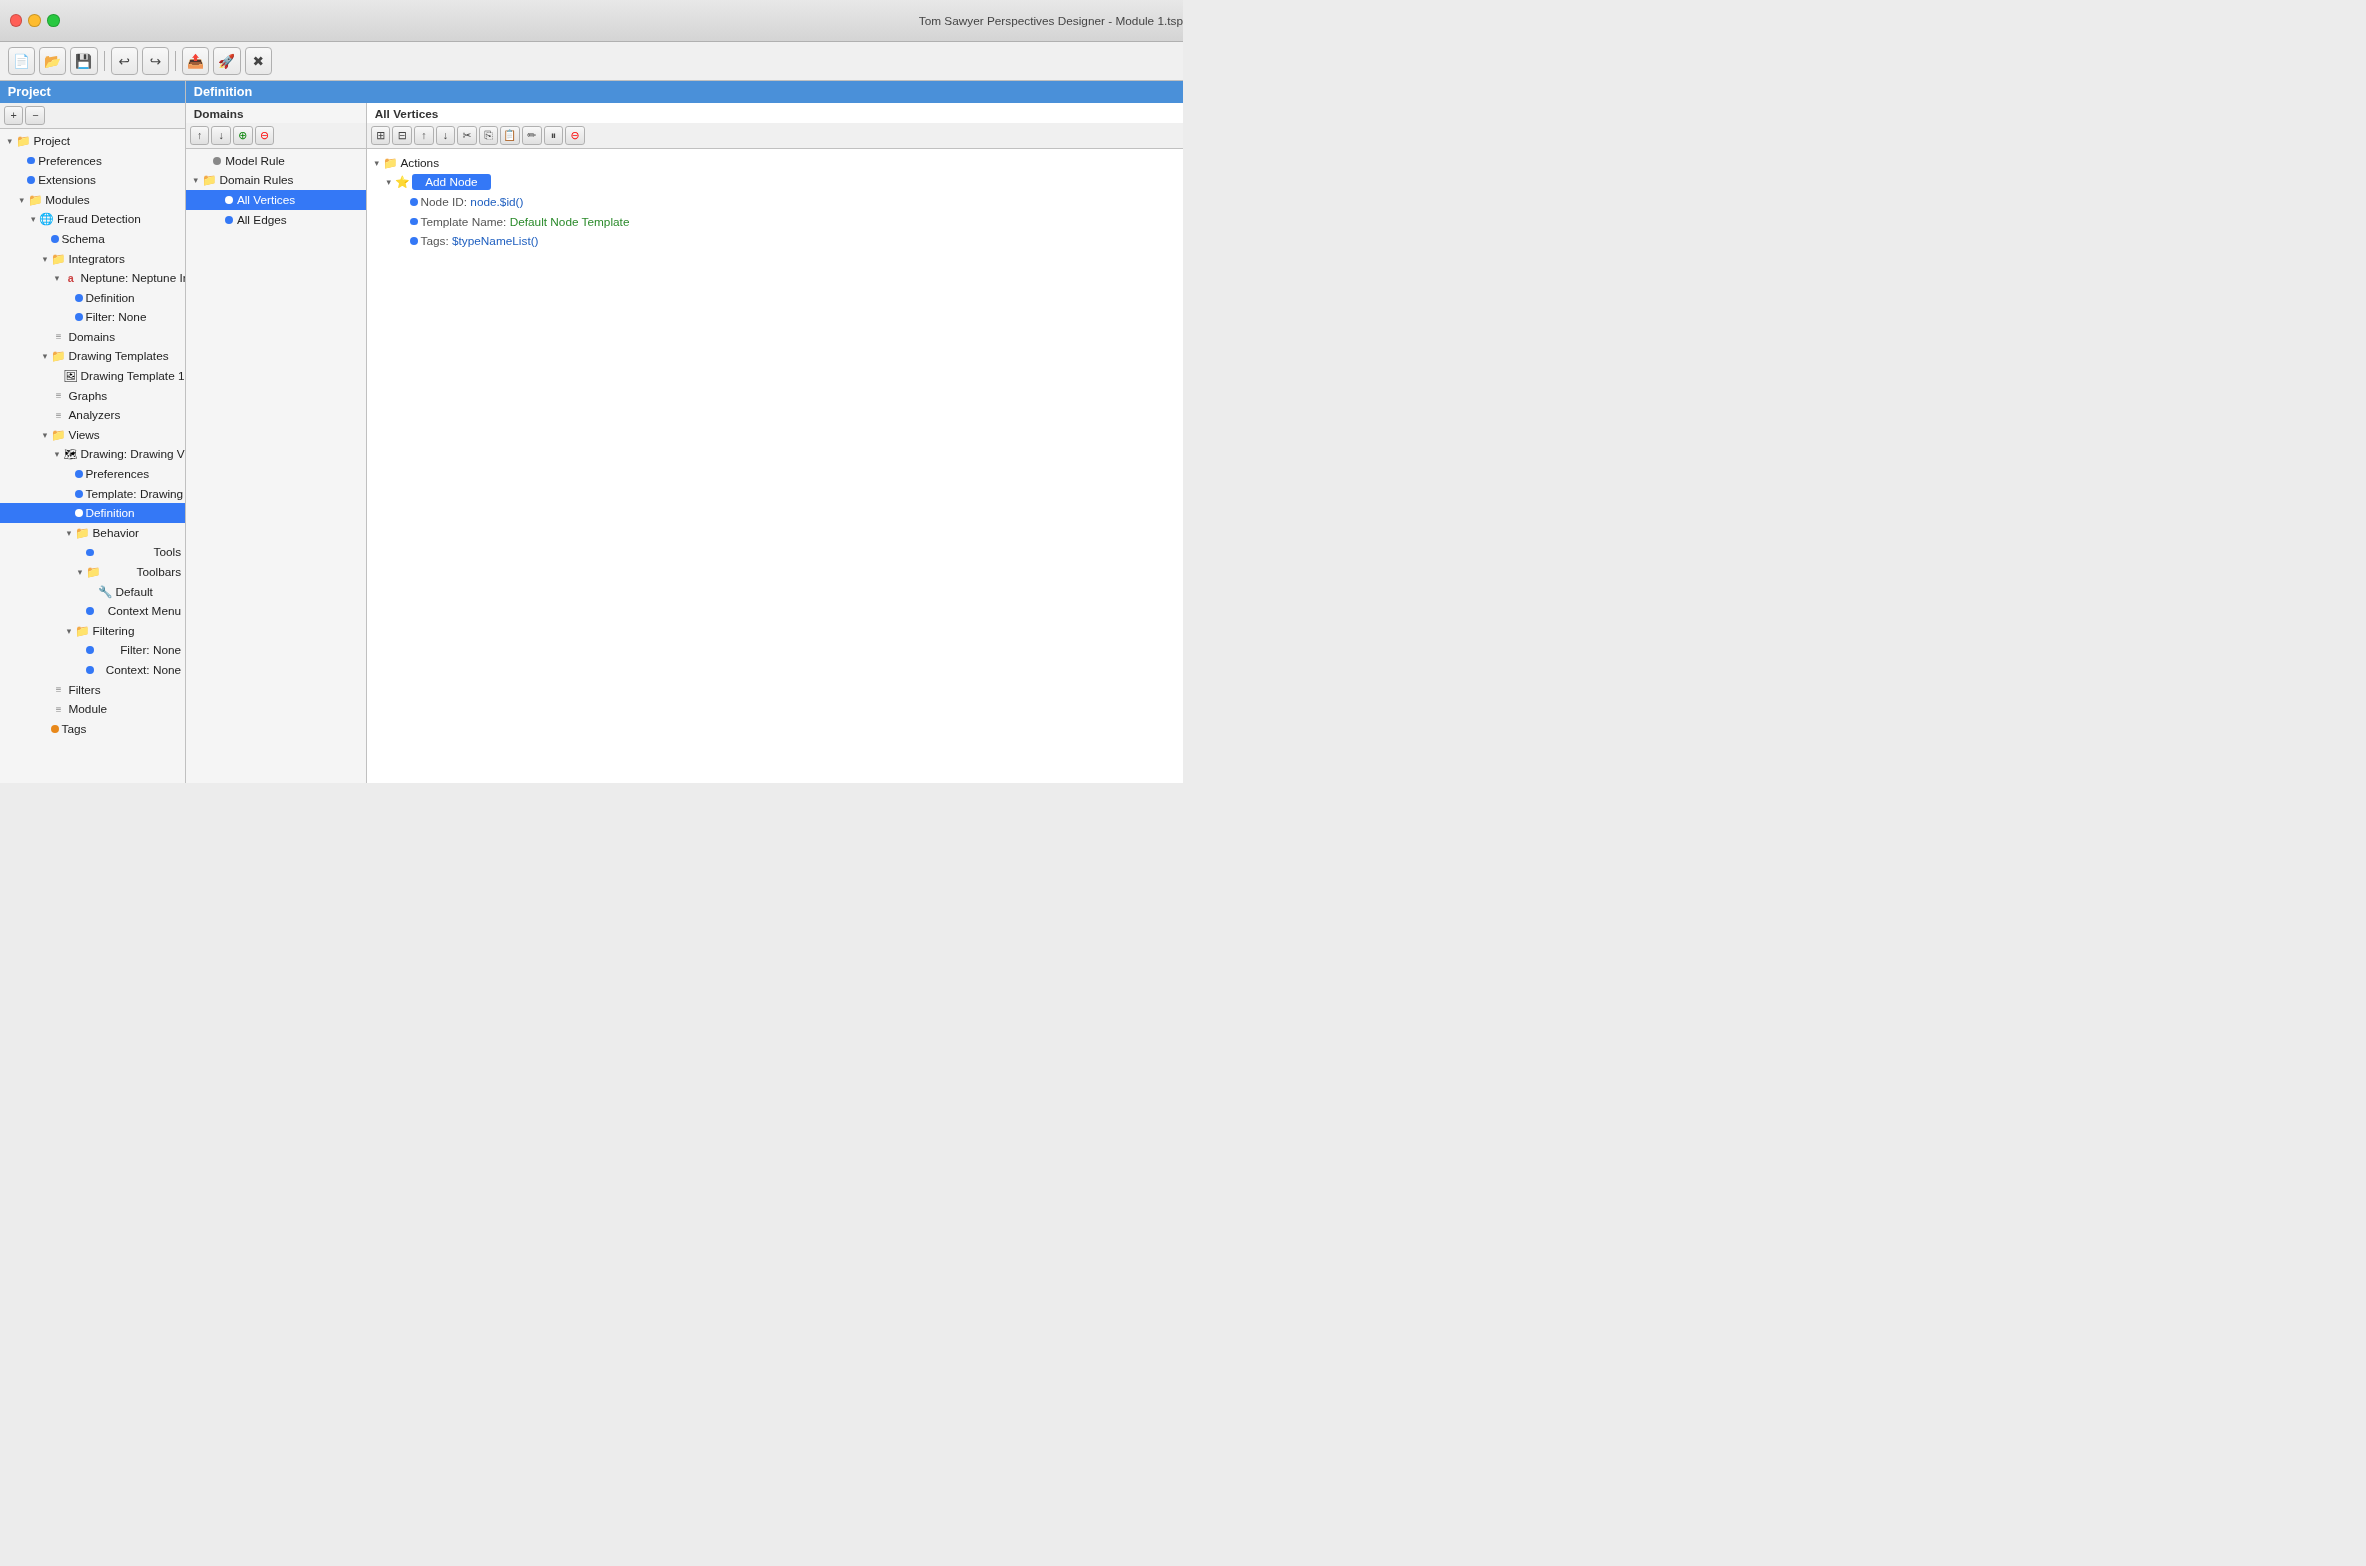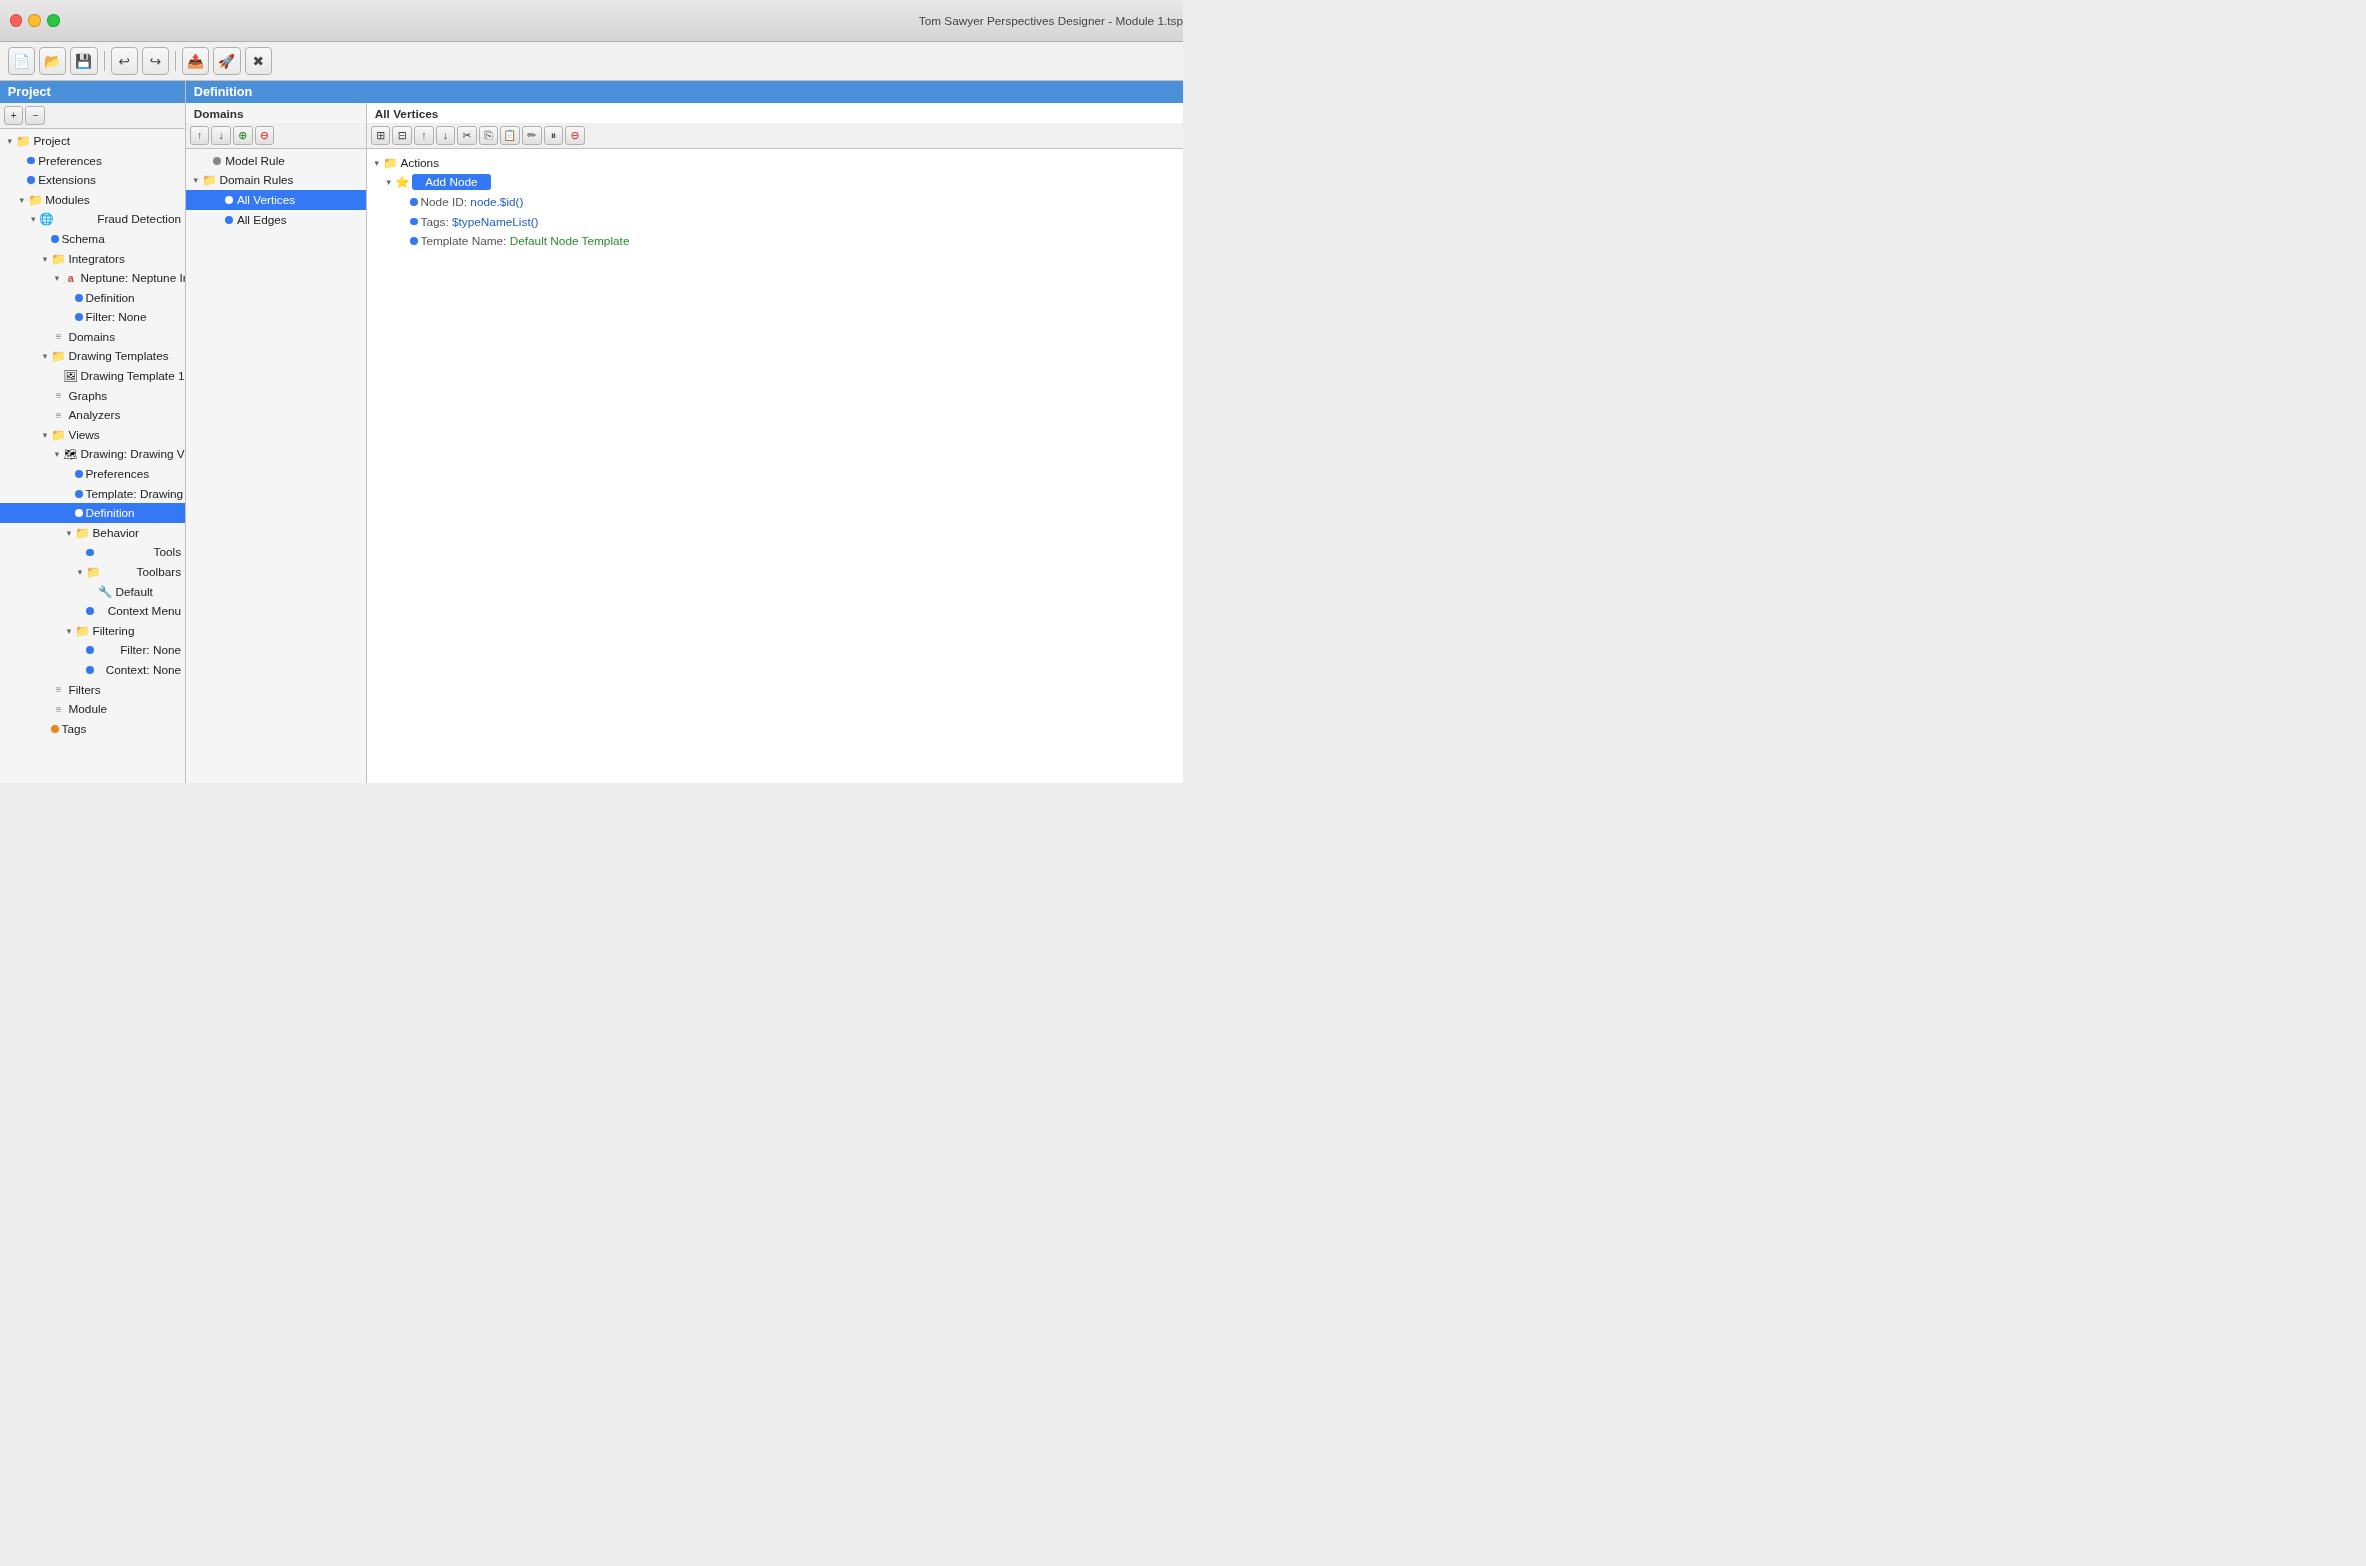--- a/index.html
+++ b/index.html
@@ -173,21 +173,21 @@
 
     .item-label {
       font-size: 11.8px;
       color: #222;
       flex: 1;
     }
 
     
     .indent-0 { padding-left: 3.9px; }
     .indent-1 { padding-left: 15.7px; }
-    .indent-2 { padding-left: 27.4px; text-align: right; }
+    .indent-2 { padding-left: 27.4px; }
     .indent-3 { padding-left: 39px; }
     .indent-4 { padding-left: 51px; }
     .indent-5 { padding-left: 63px; }
     .indent-6 { padding-left: 74px; text-align: right; }
     .indent-7 { padding-left: 86px; }
 
     
     .middle-panel {
       width: 181px;
       min-width: 181px;
@@ -638,29 +638,29 @@
           <div class="v-item indent-2" style="padding-left:31px;">
             <span class="tree-arrow leaf"></span>
             <span class="item-dot"></span>
             <span class="property-label">Node ID:&nbsp;</span>
             <span class="property-value">node.$id()</span>
           </div>
 
           <div class="v-item indent-2" style="padding-left:31px;">
             <span class="tree-arrow leaf"></span>
             <span class="item-dot"></span>
-            <span class="property-label">Tags:&nbsp;</span>
-            <span class="property-value">$typeNameList()</span>
+            <span class="property-label">Template Name:&nbsp;</span>
+            <span class="property-value green">Default Node Template</span>
           </div>
 
           <div class="v-item indent-2" style="padding-left:31px;">
             <span class="tree-arrow leaf"></span>
             <span class="item-dot"></span>
-            <span class="property-label">Template Name:&nbsp;</span>
-            <span class="property-value green">Default Node Template</span>
+            <span class="property-label">Tags:&nbsp;</span>
+            <span class="property-value">$typeNameList()</span>
           </div>
 
         </div>
       </div>
 
     </div>
   </div>
 
 </div>
 

